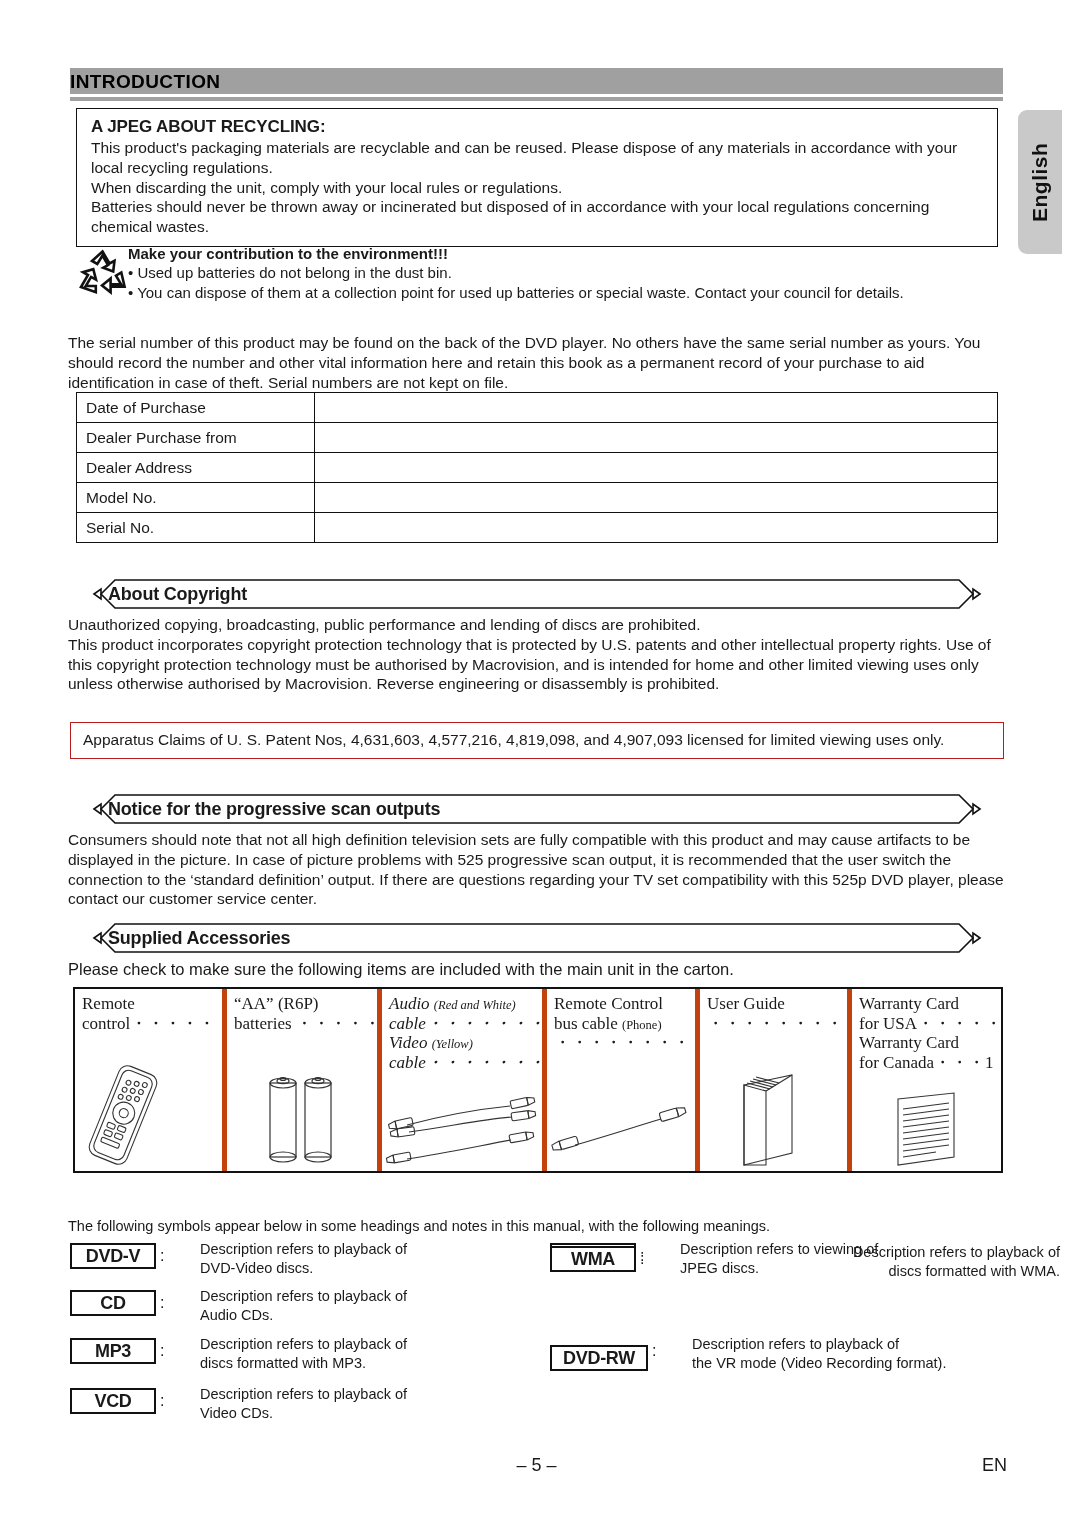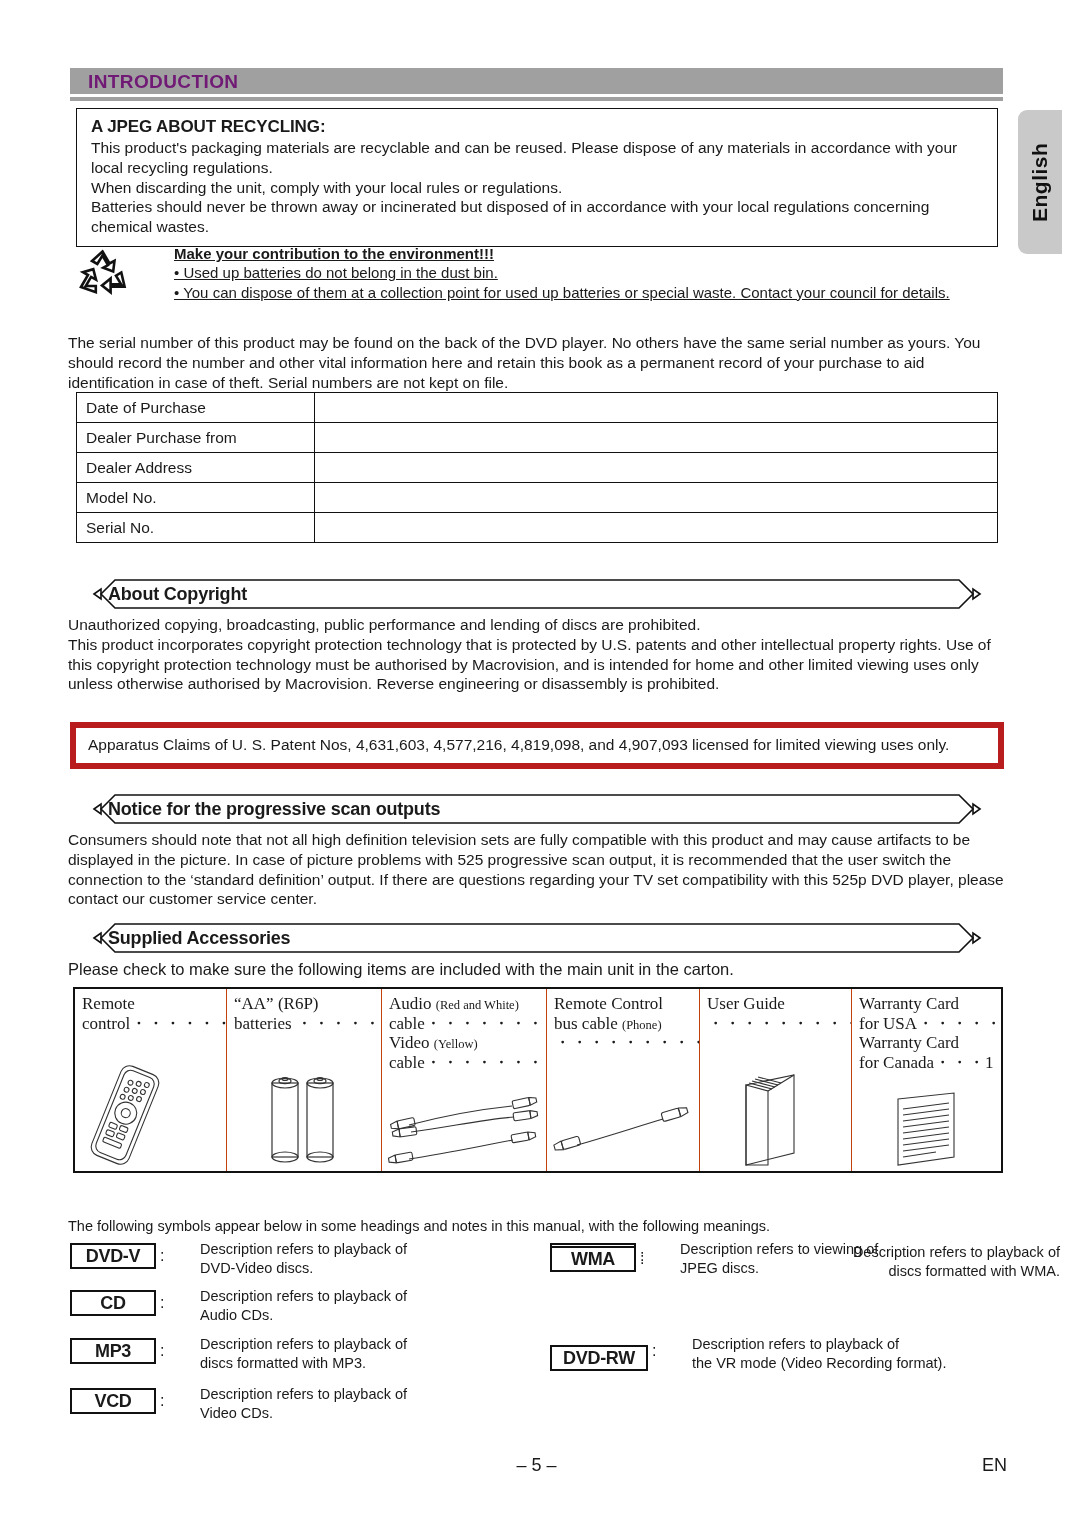--- a/index.html
+++ b/index.html
@@ -23,25 +23,24 @@
 
   
   .intro-header {
     position: absolute;
     left: 70px; top: 68px;
     width: 933px; height: 26px;
     background: #a0a0a0;
     display: flex; align-items: center;
   }
   .intro-header-title {
-    color: #701a75;
+    color: #000000;
     font-size: 19px;
     font-weight: bold;
     letter-spacing: 0.4px;
-    padding-left: 18px;
     line-height: 1;
     text-align: center;
   }
   .intro-header-rule {
     position: absolute;
     left: 70px; top: 97px;
     width: 933px; height: 4px;
     background: #a0a0a0;
   }
 
@@ -81,21 +80,21 @@
   
   .contrib {
     position: absolute;
     left: 76px; top: 245px;
     width: 930px;
   }
   .contrib-icon {
     position: absolute; left: 0; top: 2px;
     width: 54px; height: 50px;
   }
-  .contrib-text { margin-left: 98px; text-decoration: underline; }
+  .contrib-text { margin-left: 52px; }
   .contrib-title { font-size: 15px; font-weight: bold; line-height: 1.22; }
   .contrib-bullet { font-size: 15px; line-height: 1.3; }
 
   
   .serial-para {
     position: absolute;
     left: 68px; top: 333px;
     width: 938px;
     font-size: 15.5px;
     line-height: 1.28;
@@ -141,39 +140,39 @@
     width: 940px;
     font-size: 15.5px;
     line-height: 1.275;
   }
 
   
   .patent-box {
     position: absolute;
     left: 70px; top: 722px;
     width: 934px;
-    border: 6px solid #b91c1c;
+    border: 1px solid #b91c1c;
     box-sizing: border-box;
     padding: 7px 10px 8px 12px;
     font-size: 15.5px;
     line-height: 1.26;
   }
 
   
   .acc-table {
     position: absolute;
     left: 73px; top: 987px;
     width: 930px; height: 186px;
     border: 2px solid #111;
     box-sizing: border-box;
     display: flex;
     font-family: "Liberation Serif", serif;
   }
   .acc-cell {
-    border-right: 1px solid #c2410c;
+    border-right: 5px solid #c2410c;
     box-sizing: border-box;
     padding: 5px 4px 0 7px;
     position: relative;
     overflow: hidden;
   }
   .acc-cell:last-child { border-right: none; }
   .acc-line {
     font-size: 17px;
     line-height: 1.16;
     white-space: nowrap;
@@ -373,21 +372,21 @@
             <rect x="63" y="22" width="26" height="74"></rect>
             <ellipse cx="76" cy="22" rx="13" ry="5"></ellipse>
             <ellipse cx="76" cy="96" rx="13" ry="5"></ellipse>
             <ellipse cx="76" cy="20" rx="6" ry="2.6"></ellipse>
             <ellipse cx="76" cy="18" rx="3" ry="1.4"></ellipse>
           </g>
         </svg>
       </div>
     </div>
 
-    <div class="acc-cell" style="width:165px;">
+    <div class="acc-cell" style="width:165px;font-style:italic;">
       <div class="acc-line"><span>Audio </span><span class="sm">(Red and White)</span></div>
       <div class="acc-line">cable・・・・・・・・・・1</div>
       <div class="acc-line"><span>Video </span><span class="sm">(Yellow)</span></div>
       <div class="acc-line">cable・・・・・・・・・・1</div>
       <div class="acc-art" style="height:72px;">
         <svg width="155" height="72" viewBox="0 0 155 72">
           <g fill="none" stroke="#333" stroke-width="1.1">
             <path d="M22 28 C60 18 95 12 125 9"></path>
             <path d="M24 35 C62 30 98 22 127 20"></path>
             <g transform="translate(10,24) rotate(-12)">

